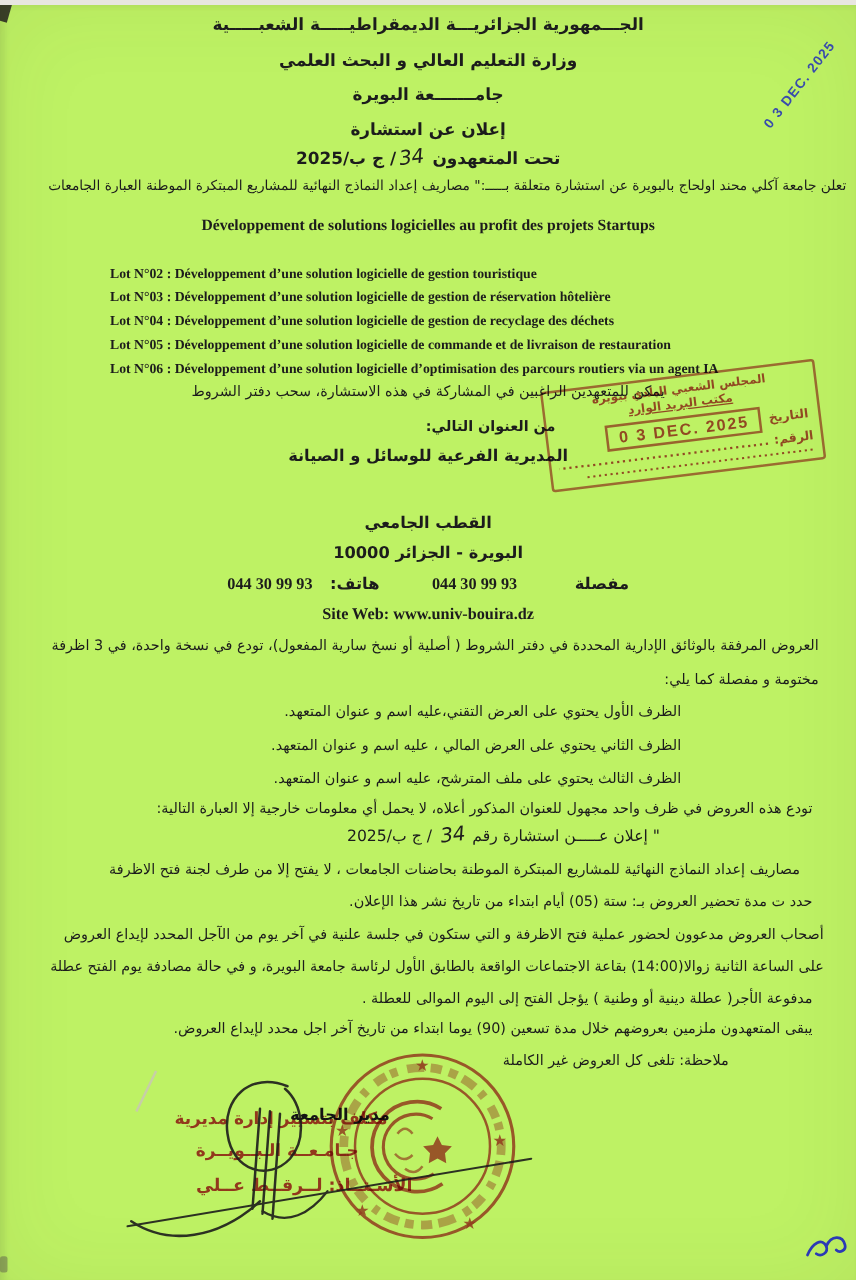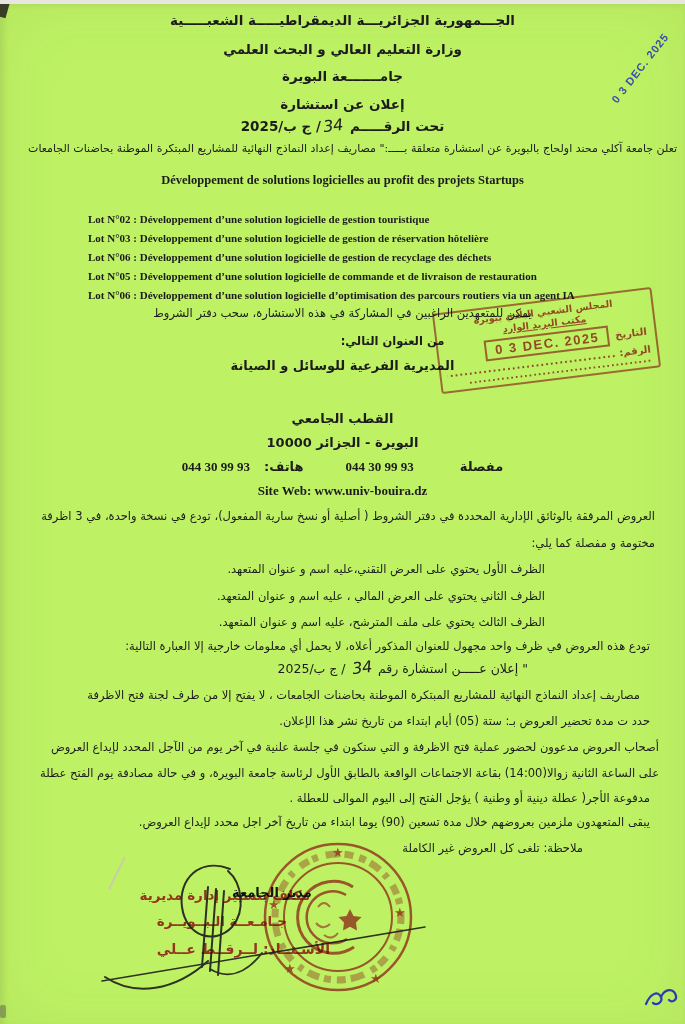--- a/index.html
+++ b/index.html
@@ -54,32 +54,32 @@
 
   <div class="abs corner-tl"></div>
   <div class="abs smudge-bl"></div>
   <div class="abs pencil"></div>
 
   <div class="abs ar ctr hdr" style="top:8px;">الجـــمهورية الجزائريـــة الديمقراطيـــــة الشعبـــــية</div>
   <div class="abs ar ctr hdr" style="top:37px;">وزارة التعليم العالي و البحث العلمي</div>
   <div class="abs ar ctr hdr" style="top:64px;">جامـــــــعة البويرة</div>
   <div class="abs ar ctr hdr" style="top:92px;">إعلان عن استشارة</div>
   <div class="abs ar ctr hdr" style="top:114px;">
-    <span>تحت الرقـــــم </span><span class="handnum">34</span><span>/ ج ب/2025</span>
+    <span>تحت المتعهدون </span><span class="handnum">34</span><span>/ ج ب/2025</span>
   </div>
 
   <div class="abs blue-stamp">0 3 DEC. 2025</div>
 
-  <div class="abs ar body-ar" style="top:138px;right:8px;font-size:11px;">تعلن جامعة  آكلي محند اولحاج بالبويرة  عن استشارة متعلقة بـــــ:" مصاريف إعداد النماذج النهائية للمشاريع المبتكرة الموطنة بحاضنات الجامعات</div>
+  <div class="abs ar body-ar" style="top:138px;right:8px;font-size:11px;">تعلن جامعة  آكلي محند اولحاج بالبويرة  عن استشارة متعلقة بـــــ:" مصاريف إعداد النماذج النهائية للمشاريع المبتكرة الموطنة العبارة الجامعات</div>
 
   <div class="abs fr ctr" style="top:169px;font-size:12.5px;">Développement de solutions logicielles au profit des projets Startups</div>
 
   <div class="abs lot" style="top:209px;">Lot N°02 : Développement d’une solution logicielle de gestion touristique</div>
   <div class="abs lot" style="top:228px;">Lot N°03 : Développement d’une solution logicielle de gestion de réservation hôtelière</div>
-  <div class="abs lot" style="top:247px;">Lot N°06 : Développement d’une solution logicielle de gestion de recyclage des déchets</div>
+  <div class="abs lot" style="top:247px;">Lot N°04 : Développement d’une solution logicielle de gestion de recyclage des déchets</div>
   <div class="abs lot" style="top:266px;">Lot N°05 : Développement d’une solution logicielle de commande et de livraison de restauration</div>
   <div class="abs lot" style="top:285px;">Lot N°06 : Développement d’une solution logicielle d’optimisation des parcours routiers via un agent IA</div>
 
   <div class="abs ar ctr body-ar" style="top:302px;right:60px;left:60px;">يمكن للمتعهدين الراغبين في المشاركة في هذه الاستشارة، سحب دفتر الشروط</div>
   <div class="abs ar body-ar" style="top:330px;left:100px;right:0;text-align:center;font-weight:bold;">من العنوان التالي:</div>
   <div class="abs ar ctr" style="top:354px;font-size:13px;font-weight:bold;">المديرية الفرعية للوسائل  و الصيانة</div>
   <div class="abs ar ctr" style="top:407px;font-size:13px;font-weight:bold;">القطب الجامعي</div>
   <div class="abs ctr" style="top:431px;font-size:13px;font-weight:bold;direction:ltr;">10000 البويرة - الجزائر</div>
 
   <div class="abs phone-row" style="top:455px;left:0;right:0;">

